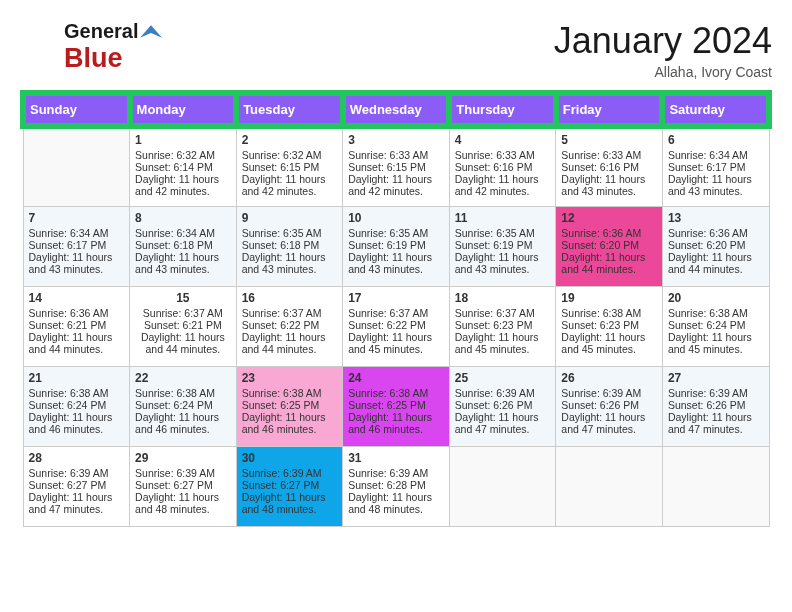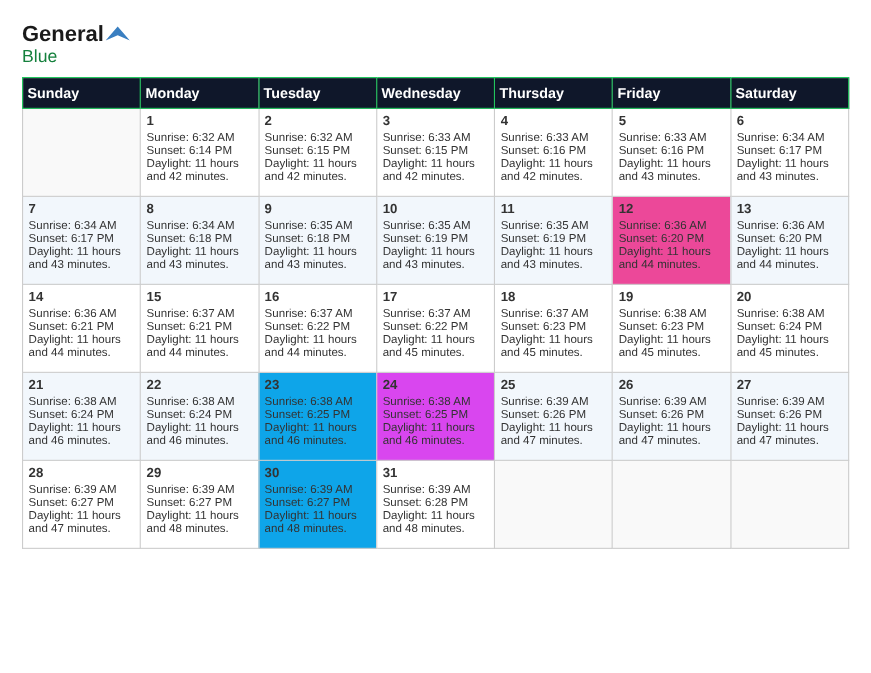--- a/index.html
+++ b/index.html
@@ -13,20 +13,21 @@
     .header {
       display: flex;
       justify-content: space-between;
       align-items: flex-start;
       margin-bottom: 10px;
     }
     .logo {
       display: flex;
       align-items: center;
       gap: 2px;
+      margin-left: 44px;
     }
     .logo-icon {
       width: 28px;
       height: 28px;
       margin-left: 2px;
     }
     .title-area {
       text-align: right;
     }
     .month-title {
@@ -38,27 +39,27 @@
       font-size: 14px;
       color: #555;
       margin-top: 2px;
     }
     table {
       width: 100%;
       border-collapse: collapse;
       table-layout: fixed;
     }
     th {
-      background-color: #0f172a;
+      background-color: #8b5cf6;
       color: #fff;
       font-size: 13px;
       font-weight: bold;
       padding: 6px 4px;
       text-align: left;
-      border: 1px solid #22c55e;
+      border: 6px solid #22c55e;
     }
     td {
       border: 1px solid #ccc;
       vertical-align: top;
       padding: 4px 5px;
       font-size: 10.5px;
       color: #333;
       height: 80px;
     }
     .day-num {
@@ -81,22 +82,26 @@
 <body>
 
 <div class="header">
   <div class="logo">
     <div>
       <div style="font-size:20px;font-weight:bold;line-height:1.1;">
         <span style="color:#1a1a1a;">General</span><svg class="logo-icon" viewBox="0 0 28 28" style="display:inline-block;vertical-align:middle;width:22px;height:22px;">
             <polygon points="14,4 28,20 14,14 0,20" fill="#3a7fc1"></polygon>
           </svg>
       </div>
-      <div style="font-size:16px;font-weight:normal;color:#15803d;line-height:1.1;">Blue</div>
+      <div style="font-size:27px;font-weight:bold;color:#b91c1c;line-height:1.1;">Blue</div>
     </div>
+  </div>
+  <div class="title-area">
+    <div class="month-title">January 2024</div>
+    <div class="location">Allaha, Ivory Coast</div>
   </div>
 </div>
 
 <table>
   <thead>
     <tr id="header-row">
         <th>Sunday</th>
         <th>Monday</th>
         <th>Tuesday</th>
         <th>Wednesday</th>
@@ -189,21 +194,21 @@
           <div>Daylight: 11 hours and 44 minutes.</div>
         </td>
       </tr>
       <tr>
         <td style="background-color: rgb(255, 255, 255);">
           <span class="day-num">14</span>
           <div>Sunrise: 6:36 AM</div>
           <div>Sunset: 6:21 PM</div>
           <div>Daylight: 11 hours and 44 minutes.</div>
         </td>
-        <td style="background-color: rgb(255, 255, 255);">
+        <td style="background-color: rgb(255, 255, 255); text-align: center;">
           <span class="day-num">15</span>
           <div>Sunrise: 6:37 AM</div>
           <div>Sunset: 6:21 PM</div>
           <div>Daylight: 11 hours and 44 minutes.</div>
         </td>
         <td style="background-color: rgb(255, 255, 255);">
           <span class="day-num">16</span>
           <div>Sunrise: 6:37 AM</div>
           <div>Sunset: 6:22 PM</div>
           <div>Daylight: 11 hours and 44 minutes.</div>
@@ -239,21 +244,21 @@
           <div>Sunrise: 6:38 AM</div>
           <div>Sunset: 6:24 PM</div>
           <div>Daylight: 11 hours and 46 minutes.</div>
         </td>
         <td style="background-color: rgb(242, 247, 252);">
           <span class="day-num">22</span>
           <div>Sunrise: 6:38 AM</div>
           <div>Sunset: 6:24 PM</div>
           <div>Daylight: 11 hours and 46 minutes.</div>
         </td>
-        <td style="background-color: #0ea5e9;">
+        <td style="background-color: #f9a8d4;">
           <span class="day-num">23</span>
           <div>Sunrise: 6:38 AM</div>
           <div>Sunset: 6:25 PM</div>
           <div>Daylight: 11 hours and 46 minutes.</div>
         </td>
         <td style="background-color: #d946ef;">
           <span class="day-num">24</span>
           <div>Sunrise: 6:38 AM</div>
           <div>Sunset: 6:25 PM</div>
           <div>Daylight: 11 hours and 46 minutes.</div>

